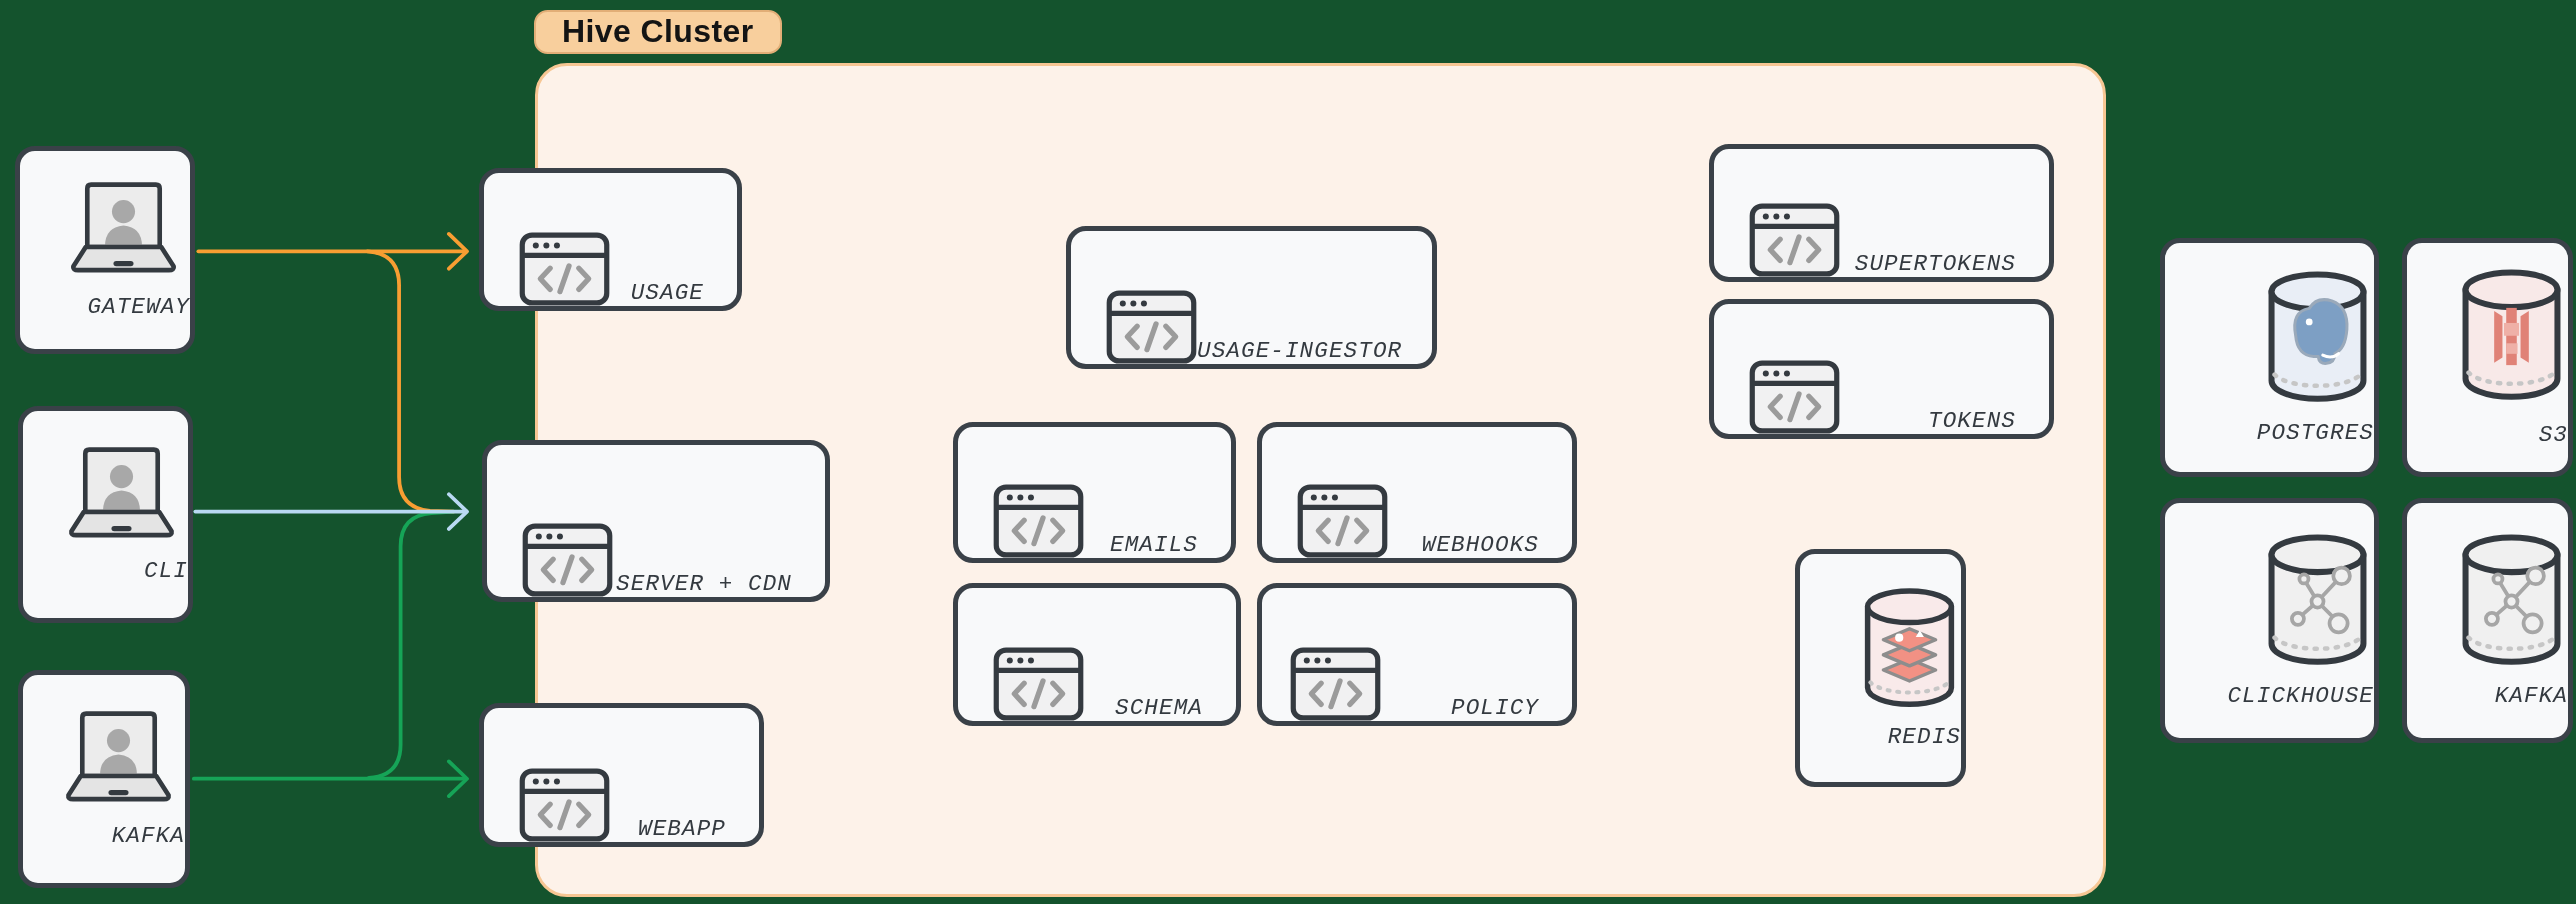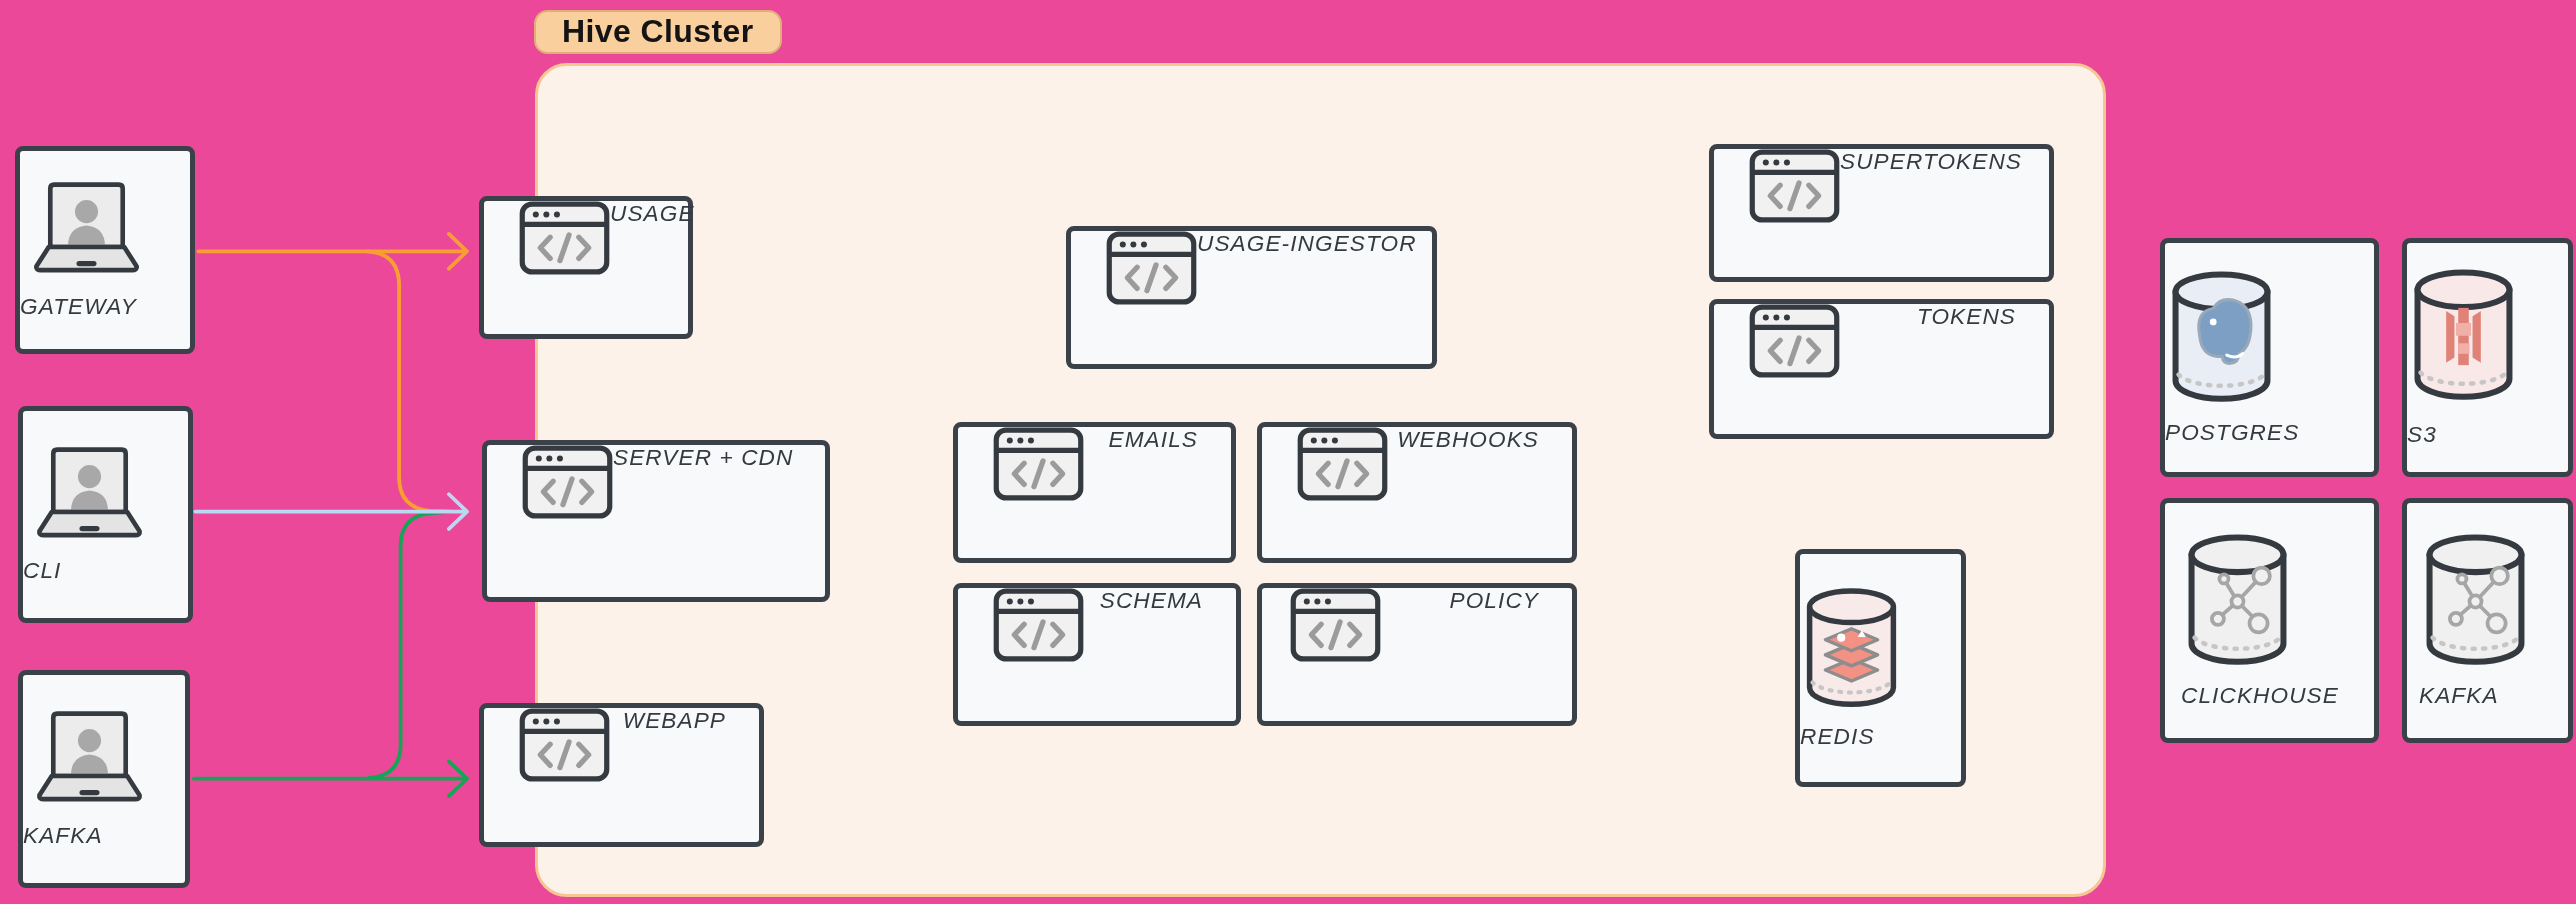--- a/index.html
+++ b/index.html
@@ -1,27 +1,27 @@
 <!DOCTYPE html>
 <html style="font-size:12px"><head>
 <meta charset="utf-8">
 <style>
   html,body{margin:0;padding:0;background:#000;}
-  .stage{position:relative;width:2576px;height:904px;background:#ec4899;overflow:hidden;
+  .stage{position:relative;width:2576px;height:904px;background:#14532d;overflow:hidden;
          font-family:"Liberation Sans",sans-serif;}
   
   .cluster{position:absolute;left:535px;top:63px;width:1571px;height:834px;
            background:#fdf2e9;border:3px solid #f6c693;border-radius:32px;box-sizing:border-box;}
   .cluster-pill{position:absolute;left:534px;top:9.8px;height:44px;padding:0 26px;
                 background:#f8cf9d;border:2.3px solid #e2ae77;border-radius:13.6px;
                 display:flex;align-items:center;box-sizing:border-box;z-index:6;
                 font-size:32px;font-weight:600;color:#141414;letter-spacing:0.4px;}
   
-  .node{position:absolute;background:#f8f9fa;border:5.3px solid #3a4148;border-radius:8px;
-        box-sizing:border-box;z-index:4;display:flex;align-items:flex-start;}
+  .node{position:absolute;background:#f8f9fa;border:5.3px solid #3a4148;border-radius:20px;
+        box-sizing:border-box;z-index:4;display:flex;align-items:flex-end;font-family:Liberation Mono, monospace;}
   .svc{justify-content:space-between;padding:0 33px 0 35px;}
   .svc .label{font-style:italic;font-size:22.6px;letter-spacing:1.1px;color:#343a40;white-space:nowrap;}
   .stacked{flex-direction:column;justify-content:center;gap:19.6px;}
   .stacked .label{font-style:italic;font-size:22.6px;letter-spacing:1.1px;color:#343a40;white-space:nowrap;}
   .svc-icon{width:91px;height:74px;flex:none;}
   .laptop-icon{width:133px;height:94px;}
   .db-icon{width:113px;height:136px;}
   .db-icon.small{width:103px;height:124px;}
   
   .arrows{position:absolute;left:0;top:0;width:2576px;height:904px;z-index:3;pointer-events:none;}
@@ -130,21 +130,21 @@
       </svg>
     <div class="label">CLI</div>
   </div>
   <div class="node stacked" style="left:18px;top:670px;width:172px;height:218px;">
     <svg class="laptop-icon" viewBox="0 0 170 122">
         <use href="#ic-laptop"></use>
       </svg>
     <div class="label">KAFKA</div>
   </div>
 
-  <div class="node svc" style="left:479px;top:196px;width:214px;height:143px;">
+  <div class="node svc" style="left:479px;top:168px;width:263px;height:143px;">
     <svg class="svc-icon" viewBox="0 0 120 98">
         <use href="#ic-browser"></use>
       </svg>
     <div class="label">USAGE</div>
   </div>
   <div class="node svc" style="left:482px;top:440px;width:348px;height:162px;">
     <svg class="svc-icon" viewBox="0 0 120 98">
         <use href="#ic-browser"></use>
       </svg>
     <div class="label">SERVER + CDN</div>

